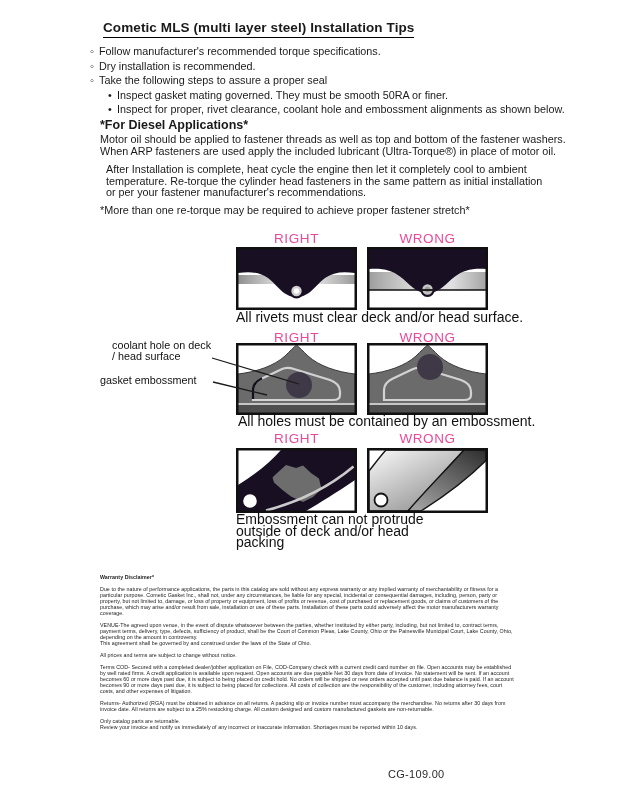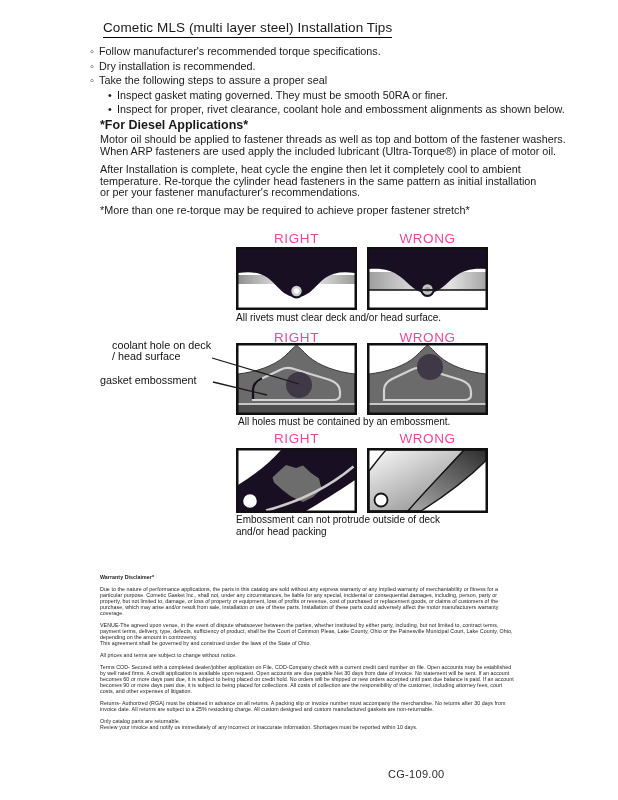--- a/index.html
+++ b/index.html
@@ -1,35 +1,35 @@
 <!DOCTYPE html>
 <html><head>
 <meta charset="utf-8">
 <style>
   html,body{margin:0;padding:0;background:#e8e8e8;}
   .page{position:relative;width:618px;height:800px;background:#ffffff;
         font-family:"Liberation Sans",sans-serif;color:#1a1a1a;overflow:hidden;margin:0 auto;}
   .abs{position:absolute;}
   .nowrap{white-space:nowrap;}
-  .title{left:103px;top:20px;font-size:13.5px;font-weight:normal;letter-spacing:.1px;
+  .title{left:103px;top:20px;font-size:13.5px;font-weight:bold;letter-spacing:.1px;
          border-bottom:1.6px solid #000;padding-bottom:2px;}
   .tips{left:90px;top:44px;font-size:10.8px;line-height:14.6px;}
   .tip-row{display:flex;}
   .tip-row .marker{width:9px;flex:0 0 9px;text-align:left;}
   .tip-sub{margin-left:18px;}
   .tip-sub .marker{width:9px;flex:0 0 9px;}
   .diesel-h{left:100px;top:118px;font-size:12.5px;font-weight:bold;}
   .body-par{left:100px;font-size:10.8px;line-height:11.6px;}
-  .p1{top:134px;} .p2{top:164px;} .p3{top:205px;}
+  .p1{top:134px;} .p2{top:164px;margin-left:6px;} .p3{top:205px;}
   .fig-label{font-size:13.5px;letter-spacing:.6px;width:121px;text-align:center;color:#ec4899;}
   .r1{top:231px;} .r2{top:330px;} .r3{top:431px;}
   .colL{left:236px;} .colR{left:367px;}
   .fig-box{width:121px;} .fig-box svg{display:block;}
   .box-r1{top:247px;} .box-r2{top:343px;} .box-r3{top:448px;}
-  .caption{font-size:10px;line-height:11.5px;color:#111;}
+  .caption{font-size:14px;line-height:11.5px;color:#111;}
   .cap1{left:236px;top:312px;} .cap2{left:238px;top:416px;}
   .cap3{left:236px;top:514px;width:218px;}
   .side-label{font-size:10.8px;line-height:11.3px;text-align:left;color:#111;}
   .lbl-hole{left:112px;top:340px;width:100px;}
   .lbl-emb{left:100px;top:375px;width:112px;}
   .leaders{left:204px;top:344px;pointer-events:none;}
   .warranty{left:100px;top:574px;width:418px;font-size:5.3px;line-height:6px;color:#222;
             letter-spacing:.05px;}
   .w-head{font-weight:bold;margin-bottom:6px;}
   .w-par{margin-bottom:0;}

